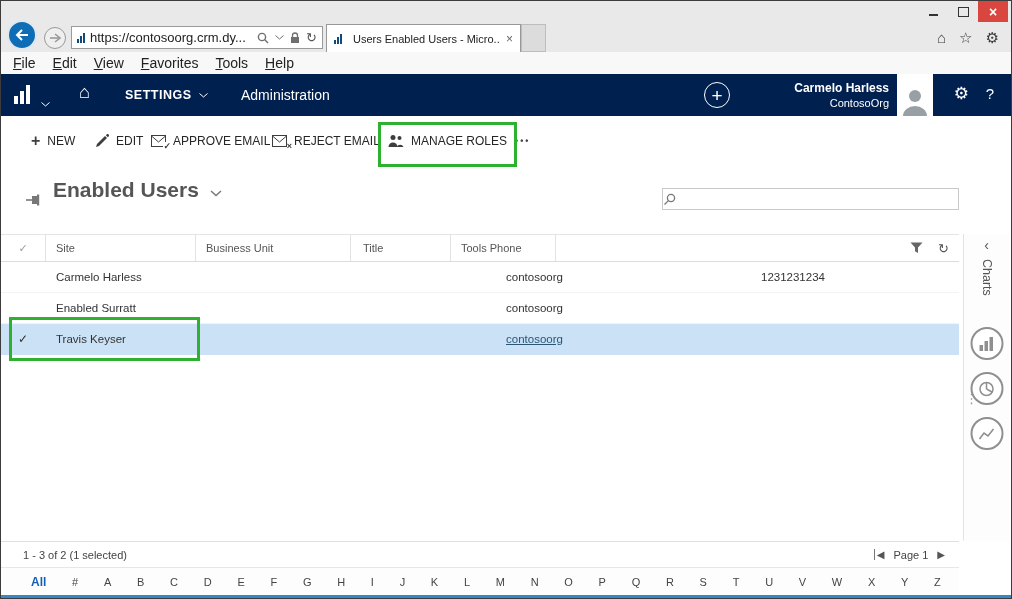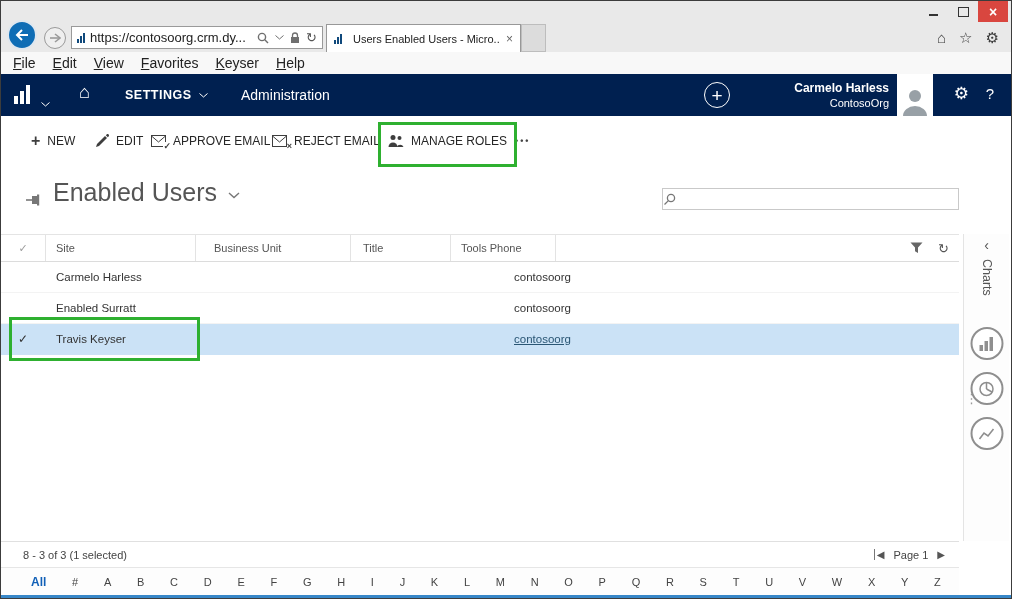--- a/index.html
+++ b/index.html
@@ -63,34 +63,34 @@
   #cmd-edit{left:94px}
   #cmd-approve{left:150px}
   #cmd-reject{left:271px}
   #cmd-manage{left:387px}
   #cmd-more{left:514px;color:#444;font-size:9px;letter-spacing:2px;font-weight:bold}
 
   
   .pagehead{position:absolute;left:0;top:165px;width:958px;height:68px}
   .pin-icon{position:absolute;left:24px;top:27px;display:flex}
   .view-title{position:absolute;left:52px;top:12px;display:flex;align-items:center;gap:11px;color:#555}
-  .view-title .vt{font-size:25px;font-weight:400}
+  .view-title .vt{font-size:21px;font-weight:700}
   .view-title .chev-wrap{color:#777;display:flex;margin-top:6px}
   .search-box{position:absolute;left:661px;top:22px;width:297px;height:22px;border:1px solid #c9c9c9;display:flex;align-items:center;box-sizing:border-box;background:#fff}
   .search-box input{flex:1;border:none;outline:none;font-size:11px;padding:0 6px;color:#444;font-family:inherit;background:transparent}
   .search-box .mag{margin-right:7px;color:#777;display:flex}
 
   
   .grid{position:absolute;left:0;top:233px;width:958px}
   .grid-header{display:flex;height:26px;border-top:1px solid #e4e4e4;border-bottom:1px solid #dcdcdc;align-items:stretch;color:#555;font-size:11px}
   .cell{box-sizing:border-box;display:flex;align-items:center}
   .c-check{width:44px;justify-content:center}
   .c-name{width:301px;padding-left:11px;gap:5px}
   .c-site{width:150px;padding-left:10px}
-  .c-bu{width:155px;padding-left:18px}
+  .c-bu{width:155px;padding-left:10px}
   .c-title{width:100px;padding-left:12px}
   .c-phone{width:105px;padding-left:10px}
   .c-icons{flex:1;justify-content:flex-end;gap:15px;padding-right:10px;color:#666}
   .grid-header .c-site,.grid-header .c-bu,.grid-header .c-title,.grid-header .c-phone,.grid-header .c-icons{border-left:1px solid #e3e3e3}
   .hdr-check{color:#9b9b9b}
   .sort{color:#555}
   .grid-row{display:flex;height:30px;align-items:stretch;font-size:11.5px;color:#333;border-bottom:1px solid #f3f3f3}
   .grid-row.selected{background:var(--selected-row,#cbe2f6);border-bottom-color:transparent}
   .row-check{color:#333;font-size:12px}
   .bu-link{text-decoration:underline;color:#2a5674}
@@ -187,21 +187,21 @@
       <span>☆</span>
       <span>⚙</span>
     </div>
   </div>
 
   <div class="menubar" id="menu-items">
       <span class="menu-item">File</span>
       <span class="menu-item">Edit</span>
       <span class="menu-item">View</span>
       <span class="menu-item">Favorites</span>
-      <span class="menu-item">Keyser</span>
+      <span class="menu-item">Tools</span>
       <span class="menu-item">Help</span>
     </div>
 
   <div class="crmnav">
     <div class="nav-logo">
         <span class="nl1"></span>
         <span class="nl2"></span>
         <span class="nl3"></span>
       </div>
     <div class="nav-logo-chev">
@@ -334,20 +334,21 @@
         <span class="refresh-glyph">↻</span>
       </div>
     </div>
     <div id="grid-body">
         <div class="grid-row">
           <div class="cell c-check row-check"></div>
           <div class="cell c-name">Carmelo Harless</div>
           <div class="cell c-site"></div>
           <div class="cell c-bu">contosoorg</div>
           <div class="cell c-title"></div>
+          <div class="cell c-phone">1231231234</div>
           <div class="cell c-icons"></div>
         </div>
         <div class="grid-row">
           <div class="cell c-check row-check"></div>
           <div class="cell c-name">Enabled Surratt</div>
           <div class="cell c-site"></div>
           <div class="cell c-bu">contosoorg</div>
           <div class="cell c-title"></div>
           <div class="cell c-phone"></div>
           <div class="cell c-icons"></div>
@@ -384,21 +385,21 @@
       </div>
       <div class="rail-icon">
         <svg width="16" height="14" viewBox="0 0 16 14">
             <path d="M1 12 L5.5 6 L9.5 9 L15 2" fill="none" stroke="currentColor" stroke-width="1.6"></path>
           </svg>
       </div>
     </div>
   </div>
 
   <div class="gridfooter">
-    <span>8 - 3 of 3 (1 selected)</span>
+    <span>1 - 3 of 2 (1 selected)</span>
     <span class="pager">
       <span class="pg-first">◀</span>
       <span class="pg-label">Page 1</span>
       <span>▶</span>
     </span>
   </div>
 
   <div class="alphabar" id="alpha-items">
       <span class="alpha active">All</span>
       <span class="alpha">#</span>

